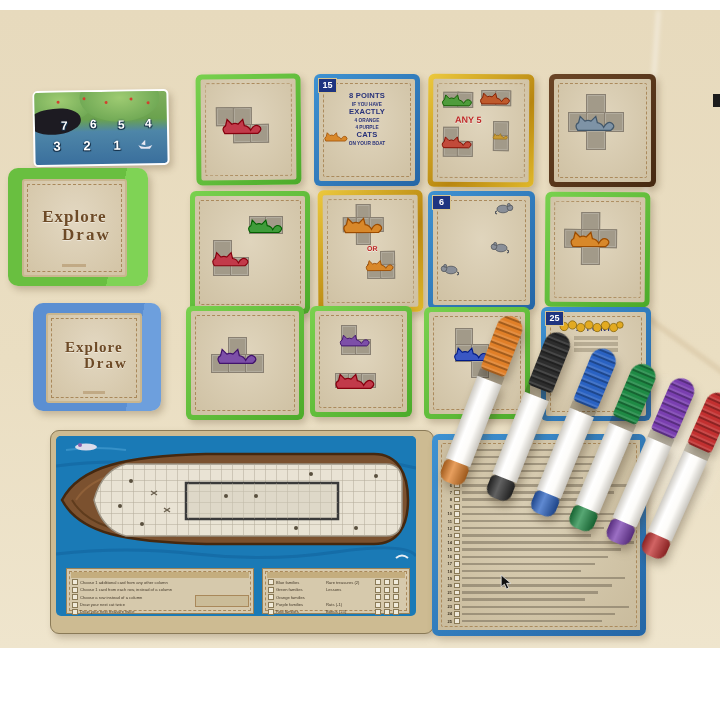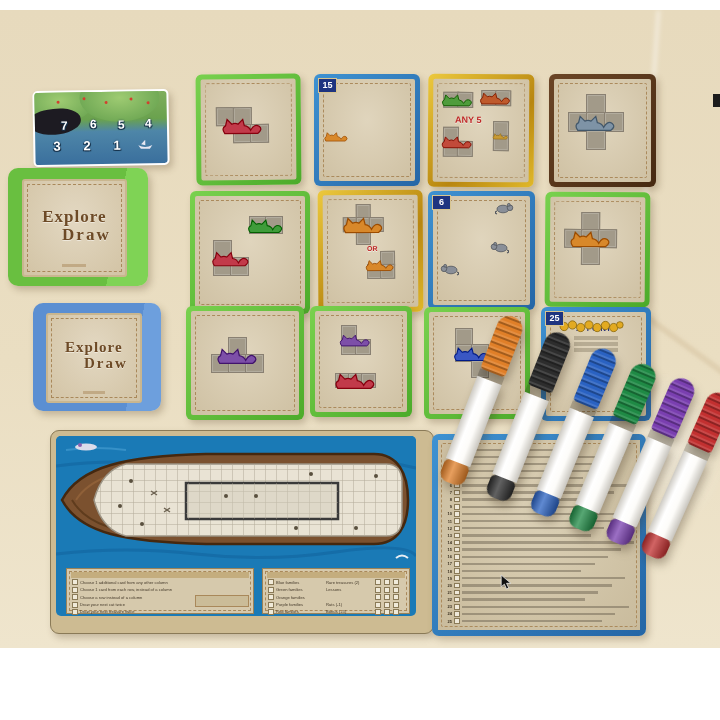--- a/index.html
+++ b/index.html
@@ -192,20 +192,29 @@
             <svg width="44" height="28.16" viewBox="0 0 28 18" class="catsvg" style="left: 3.5px; top: 2.92px;">
               <use href="#cat-shape" fill="#c23a4a" stroke="#86000e" stroke-width="0.8"></use>
             </svg>
           </div>
         </div>
       </div>
       <div class="card b-blue shadowed" style="left: 314px; top: 64px; width: 96px; height: 102px; transform: rotate(0deg);">
         <div class="card-face">
           <div class="stitch"></div>
           <div class="card-num">15</div>
+          <div class="card-text">
+            <div class="tl big">8 POINTS</div>
+            <div class="tl">IF YOU HAVE</div>
+            <div class="tl big">EXACTLY</div>
+            <div class="tl">4 ORANGE</div>
+            <div class="tl">4 PURPLE</div>
+            <div class="tl big">CATS</div>
+            <div class="tl">ON YOUR BOAT</div>
+          </div>
           <svg width="26" height="17" viewBox="0 0 28 18" class="catsvg" style="left: 4px; top: 48px;">
             <use href="#cat-shape" fill="#d8882a" stroke="#9c4c00" stroke-width="0.8"></use>
           </svg>
         </div>
       </div>
       <div class="card b-gold shadowed" style="left: 428px; top: 64px; width: 96px; height: 103px; transform: rotate(0.4deg);">
         <div class="card-face">
           <div class="stitch"></div>
           <div class="shape" style="left: 10px; top: 13px;">
             <div class="cell" style="left: 0px; top: 0px; width: 14px; height: 14px;"></div>

